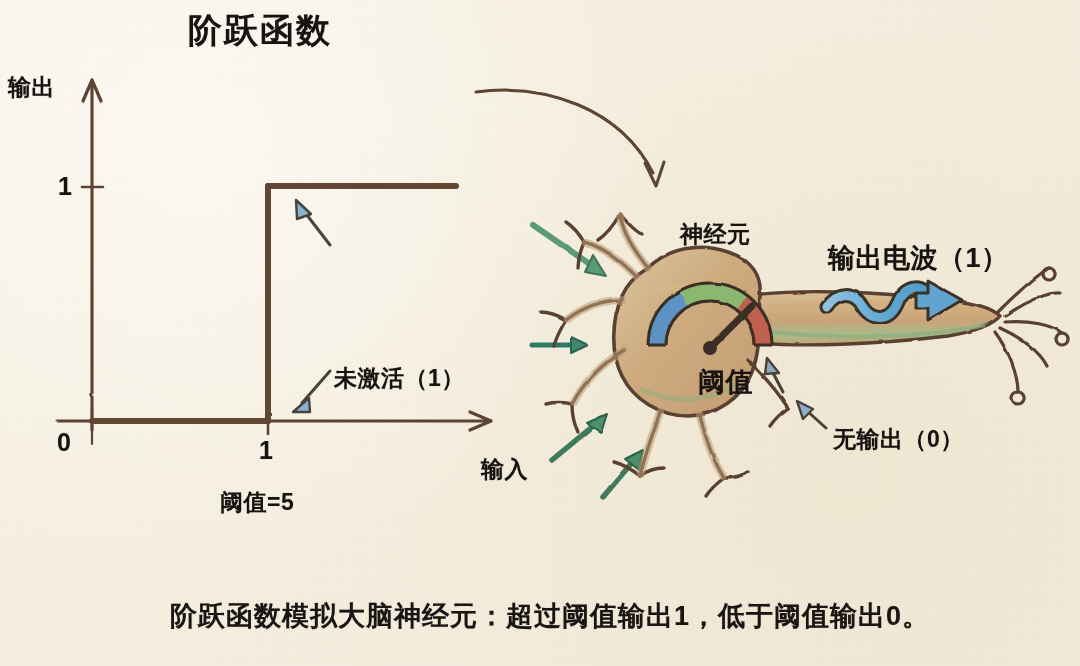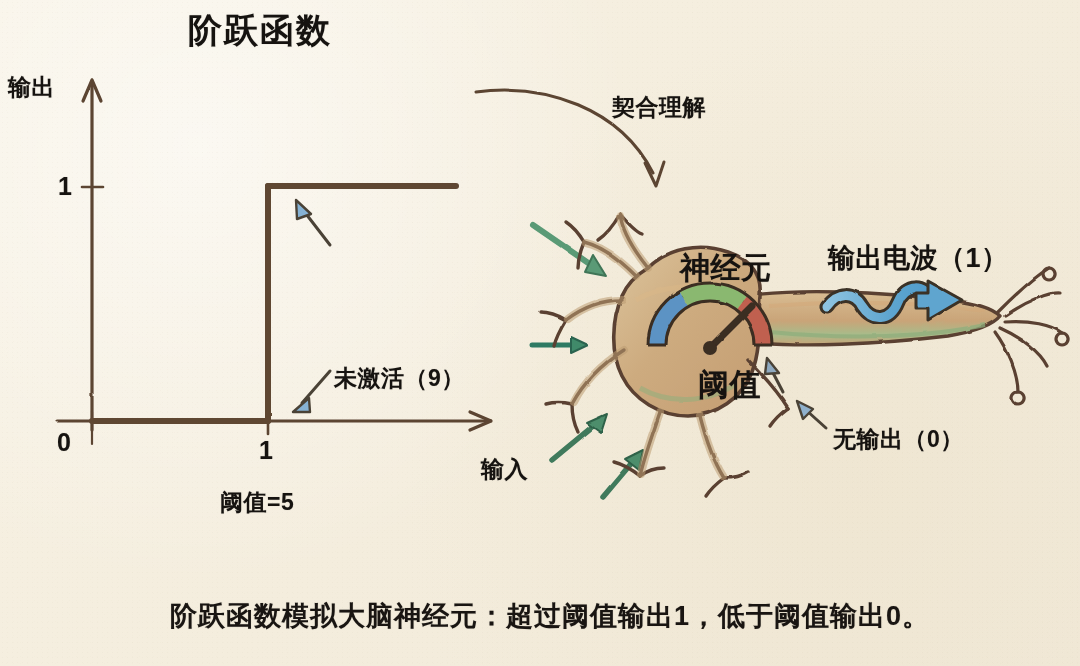--- a/index.html
+++ b/index.html
@@ -51,24 +51,24 @@
   }
   #ylabel   { left: 8px;  top: 72px;  font-size: 23px; }
   #xlabel   { left: 443px; top: 454px; font-size: 23px; margin-left: 38px; }
   #tick-y1  { left: 58px;  top: 172px; font-size: 25px; font-weight:600;}
   #tick-x0  { left: 57px;  top: 428px; font-size: 25px; font-weight:600;}
   #tick-x1  { left: 259px; top: 436px; font-size: 25px; font-weight:600;}
   #thresh-note { left: 220px; top: 487px; font-size: 23px; }
   #lbl-active   { left: 334px; top: 212px; font-size: 23px; }
   #lbl-inactive { left: 334px; top: 363px; font-size: 23px; }
   #lbl-fit      { left: 612px; top: 92px;  font-size: 23px; }
-  #lbl-neuron   { left: 680px; top: 219px; font-size: 30px; margin-top: 29px; }
+  #lbl-neuron   { left: 680px; top: 219px; font-size: 23px; }
   #lbl-wave     { left: 828px; top: 240px; font-size: 27px; }
   #lbl-nooutput { left: 833px; top: 424px; font-size: 23px; text-align: right; }
-  #lbl-threshold{ left: 698px; top: 364px; font-size: 31px; }
+  #lbl-threshold{ left: 698px; top: 364px; font-size: 27px; }
   #caption {
     position: absolute;
     left: 0; right: 0;
     top: 598px;
     text-align: center;
     font-size: 27px;
     color: #191512;
     font-weight: 700;
     letter-spacing: 1px;
     text-shadow: 0 0 1px rgba(0,0,0,.25);
@@ -296,21 +296,20 @@
     </g>
   </svg>
 
   <div class="lbl" id="title">阶跃函数</div>
   <div class="lbl" id="ylabel">输出</div>
   <div class="lbl" id="xlabel">输入</div>
   <div class="lbl" id="tick-y1">1</div>
   <div class="lbl" id="tick-x0">0</div>
   <div class="lbl" id="tick-x1">1</div>
   <div class="lbl" id="thresh-note">阈值=5</div>
-  <div class="lbl" id="lbl-inactive">未激活（9）</div>
-  <div class="lbl" id="lbl-fit">契合理解</div>
+  <div class="lbl" id="lbl-inactive">未激活（1）</div>
   <div class="lbl" id="lbl-neuron">神经元</div>
   <div class="lbl" id="lbl-wave">输出电波（1）</div>
   <div class="lbl" id="lbl-threshold">阈值</div>
   <div class="lbl" id="lbl-nooutput">无输出（0）</div>
 
   <div id="caption">阶跃函数模拟大脑神经元：超过阈值输出1，低于阈值输出0。</div>
 </div>
 
 </body></html>

